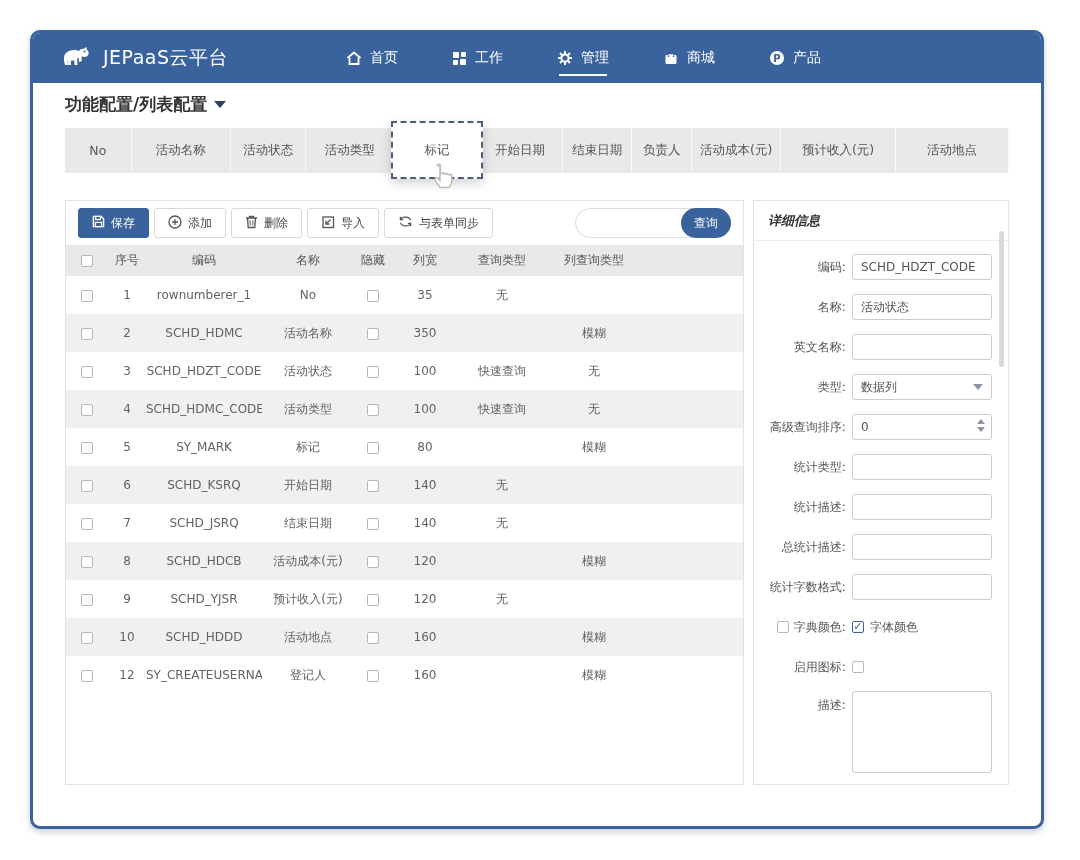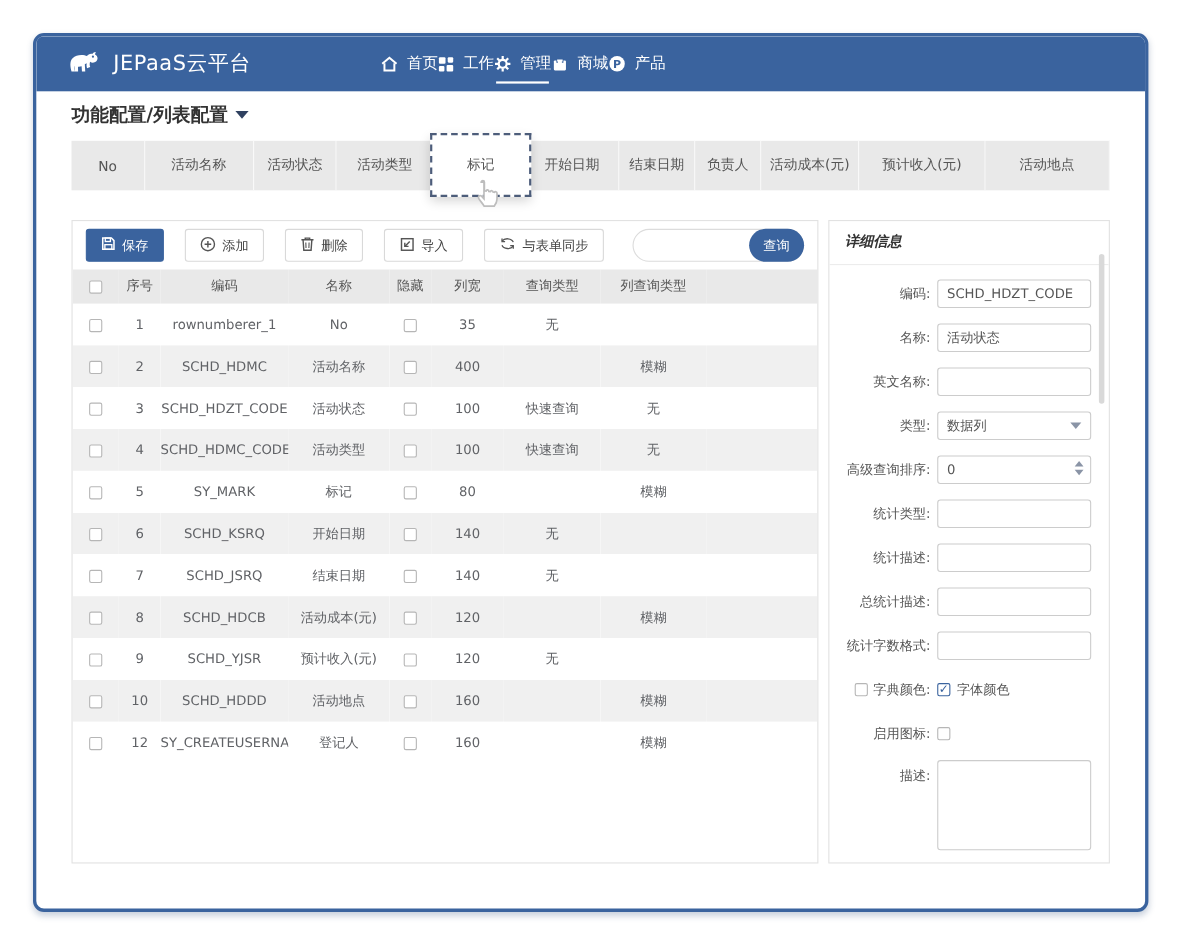--- a/index.html
+++ b/index.html
@@ -4,21 +4,21 @@
 <style>
   * { box-sizing: border-box; margin: 0; padding: 0; }
   html,body { width:1080px; height:860px; background:#fff; font-family:"DejaVu Sans","Liberation Sans",sans-serif; }
   .frame { position:absolute; left:30px; top:30px; width:1014px; height:799px;
            border:3px solid #3a639e; border-radius:10px; background:#fff; overflow:hidden;
            box-shadow:0 3px 6px rgba(40,70,120,.25); }
 
   
   .navbar { height:50px; background:#3a639e; display:flex; align-items:center; padding:0 26px; color:#fff; }
   .brand { display:flex; align-items:center; gap:10px; font-size:19px; letter-spacing:.5px; }
-  .nav { display:flex; margin-left:118px; font-size:14px; }
+  .nav { display:flex; margin-left:118px; gap:54px; font-size:14px; }
   .nav-item { display:flex; align-items:center; gap:8px; height:50px; position:relative; cursor:pointer; }
   .nav-item.active::after { content:""; position:absolute; bottom:7px; left:2px; right:2px; height:2px; background:#fff; }
   .nav-item svg { display:block; }
 
   
   .page { padding:0 32px; }
   .breadcrumb { height:42px; display:flex; align-items:center; gap:7px; font-size:17px; font-weight:bold; color:#333; cursor:pointer; }
   .caret-down { width:0; height:0; border-left:6px solid transparent; border-right:6px solid transparent; border-top:7px solid #2f4described; border-top:7px solid #2f4160; }
 
   
@@ -30,21 +30,21 @@
   .drag-box { position:absolute; left:326px; top:-7px; width:92px; height:58px; background:#fff;
               border:2px dashed #4d5d7a; box-shadow:0 4px 10px rgba(0,0,0,.18); z-index:5;
               display:flex; align-items:center; justify-content:center; font-size:12.5px; color:#555; }
   .drag-cursor { position:absolute; left:50%; margin-left:-9px; top:40px; }
 
   
   .content { display:flex; gap:9px; margin-top:27px; height:585px; }
 
   
   .grid-card { width:684px; border:1px solid #e2e2e2; background:#fff; overflow:hidden; }
-  .toolbar { height:44px; display:flex; align-items:center; padding:0 12px; gap:19px; }
+  .toolbar { height:44px; display:flex; align-items:center; padding:0 12px; gap:5px; }
   .btn { height:30px; padding:0 13px; border:1px solid #d9d9d9; background:#fff; border-radius:3px;
          font-size:12px; color:#444; display:inline-flex; gap:6px; align-items:center; cursor:pointer;
          font-family:inherit; }
   .btn.primary { background:#3a639e; border-color:#3a639e; color:#fff; }
   .searchwrap { margin-left:auto; position:relative; width:156px; height:30px; }
   .search-input { width:100%; height:30px; border:1px solid #dcdcdc; border-radius:16px; padding:0 52px 0 12px; font-size:12px; outline:none; font-family:inherit; }
   .search-btn { position:absolute; right:0; top:0; width:50px; height:30px; border:none; border-radius:16px;
                 background:#3a639e; color:#fff; font-size:12px; cursor:pointer; font-family:inherit; }
 
   table.grid { width:100%; border-collapse:collapse; table-layout:fixed; }
@@ -279,21 +279,21 @@
                 <td>无</td>
                 <td></td>
                 <td></td>
               </tr>
             <tr>
                 <td><span class="cb"></span></td>
                 <td>2</td>
                 <td class="al">SCHD_HDMC</td>
                 <td class="al">活动名称</td>
                 <td><span class="cb"></span></td>
-                <td class="al">400</td>
+                <td class="al">350</td>
                 <td></td>
                 <td>模糊</td>
                 <td></td>
               </tr>
             <tr>
                 <td><span class="cb"></span></td>
                 <td>3</td>
                 <td class="al">SCHD_HDZT_CODE</td>
                 <td class="al">活动状态</td>
                 <td><span class="cb"></span></td>

